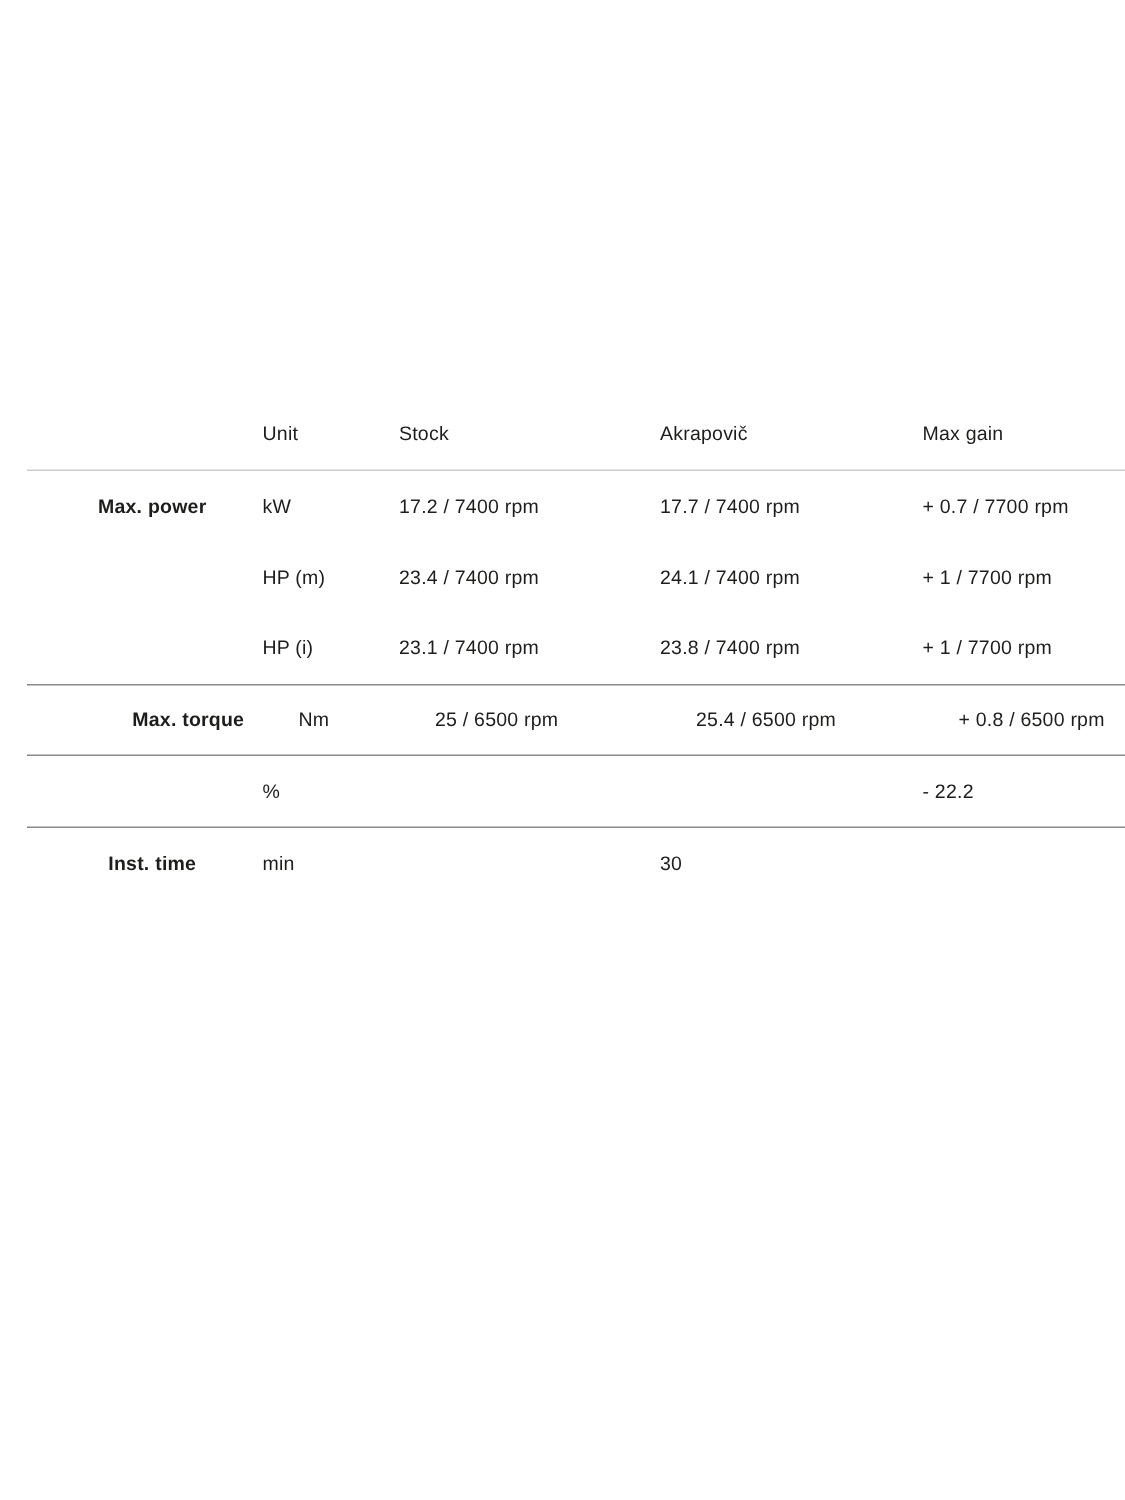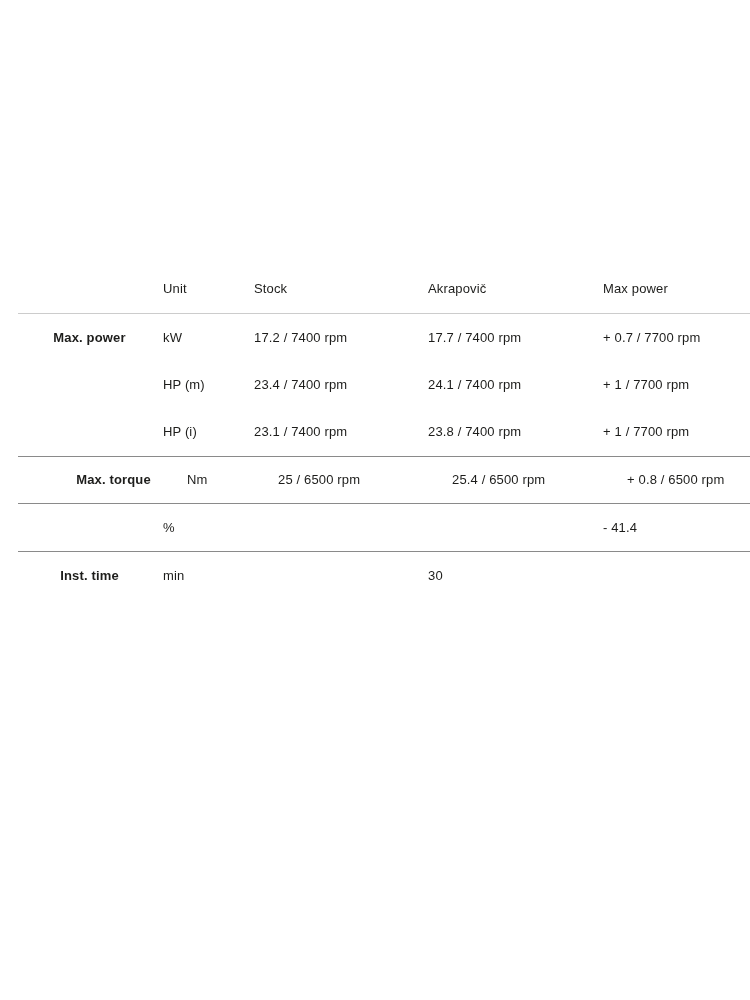--- a/index.html
+++ b/index.html
@@ -17,21 +17,21 @@
   }
   .spec-table {
     position: absolute;
     top: 276px;
     left: 0;
     width: 750px;
   }
   .row {
     display: grid;
     grid-template-columns: 147px 91px 174px 175px 135px;
-    padding-left: 16px;
+    padding-left: 28px;
     align-items: center;
     height: 47px;
     font-size: 13px;
     letter-spacing: 0.15px;
     line-height: 1.2;
   }
   .header-row {
     height: 26px;
     margin-bottom: 11px;
   }
@@ -60,21 +60,21 @@
 </head>
 <body>
 
 <div class="spec-table">
 
   <div class="row header-row">
     <div class="cell"></div>
     <div class="cell">Unit</div>
     <div class="cell">Stock</div>
     <div class="cell">Akrapovič</div>
-    <div class="cell">Max power</div>
+    <div class="cell">Max gain</div>
   </div>
 
   <hr class="line light">
 
   <div class="section section-0">
     <div class="row">
       <div class="cell label-cell">Max. power</div>
       <div class="cell">kW</div>
       <div class="cell">17.2 / 7400 rpm</div>
       <div class="cell">17.7 / 7400 rpm</div>
@@ -109,21 +109,21 @@
   </div>
 
   <hr class="line">
 
   <div class="section section-2">
     <div class="row">
       <div class="cell label-cell"></div>
       <div class="cell">%</div>
       <div class="cell"></div>
       <div class="cell"></div>
-      <div class="cell">- 41.4</div>
+      <div class="cell">- 22.2</div>
     </div>
   </div>
 
   <hr class="line">
 
   <div class="section section-3">
     <div class="row">
       <div class="cell label-cell">Inst. time</div>
       <div class="cell">min</div>
       <div class="cell"></div>

